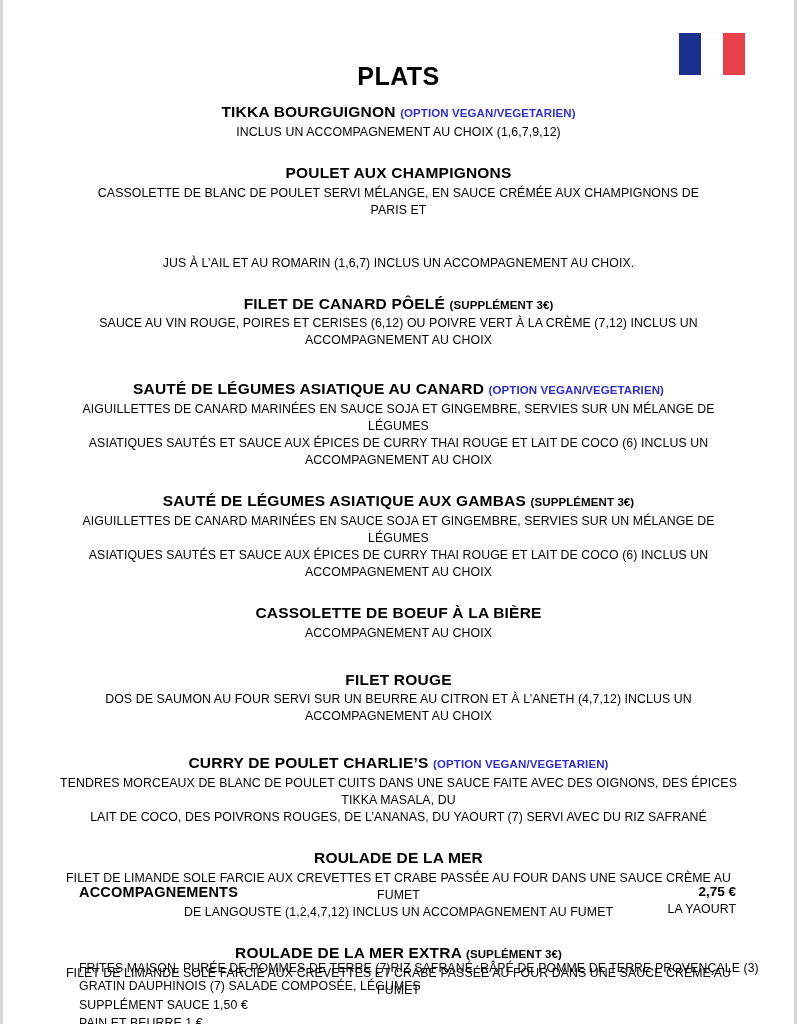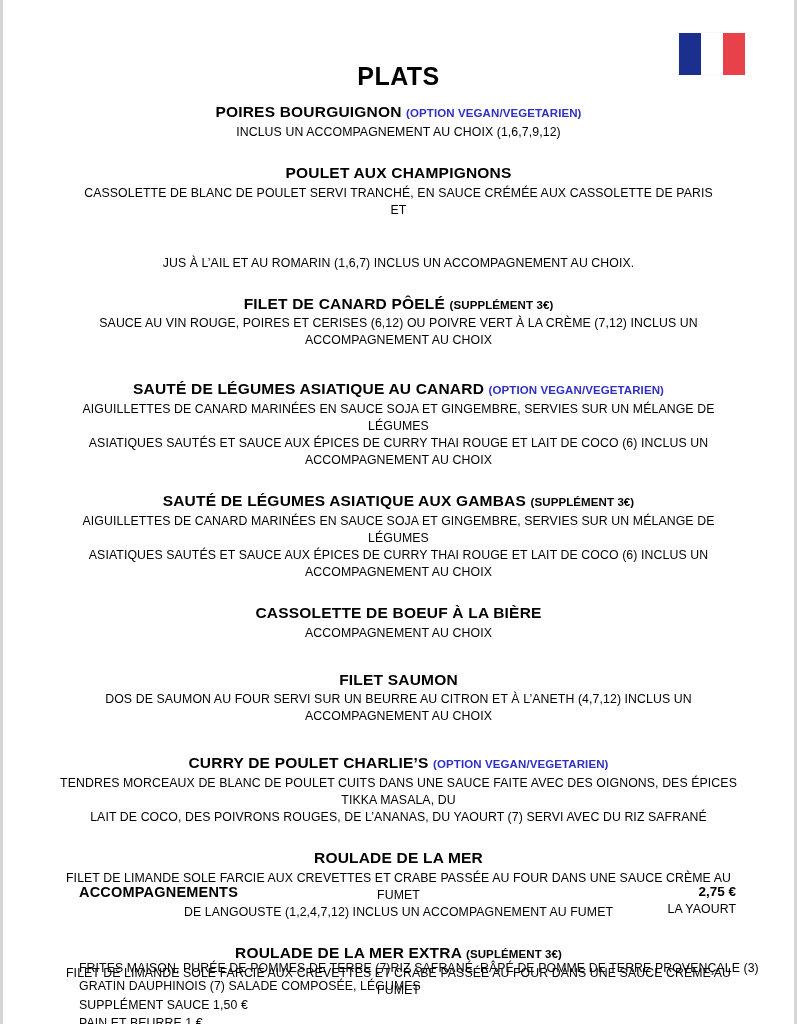--- a/index.html
+++ b/index.html
@@ -152,30 +152,30 @@
     <div class="flag">
       <div class="band" style="background: rgb(27, 47, 143);"></div>
       <div class="band" style="background: rgb(255, 255, 255);"></div>
       <div class="band" style="background: rgb(232, 65, 74);"></div>
     </div>
 
     <div class="title">PLATS</div>
 
     <div class="content">
         <div class="dish">
-          <div class="dish-head"><span class="dish-name">POIRES BOURGUIGNON</span> <span class="tag vegan">(OPTION VEGAN/VEGETARIEN)</span></div>
+          <div class="dish-head"><span class="dish-name">TIKKA BOURGUIGNON</span> <span class="tag vegan">(OPTION VEGAN/VEGETARIEN)</span></div>
           <div class="dish-desc w-narrow">
             <div>INCLUS UN ACCOMPAGNEMENT AU CHOIX (1,6,7,9,12)</div>
           </div>
         </div>
         <div style="height: 22px;"></div>
         <div class="dish">
           <div class="dish-head"><span class="dish-name">POULET AUX CHAMPIGNONS</span></div>
           <div class="dish-desc">
-            <div>CASSOLETTE DE  BLANC DE POULET SERVI TRANCHÉ, EN SAUCE CRÉMÉE AUX CASSOLETTE DE PARIS ET</div>
+            <div>CASSOLETTE DE  BLANC DE POULET SERVI MÉLANGE, EN SAUCE CRÉMÉE AUX CHAMPIGNONS DE PARIS ET</div>
           </div>
         </div>
         <div style="height: 34px;"></div>
         <div class="dish">
           <div class="dish-desc w-narrow">
             <div>JUS À L’AIL ET AU ROMARIN (1,6,7) INCLUS UN ACCOMPAGNEMENT AU CHOIX.</div>
           </div>
         </div>
         <div style="height: 22px;"></div>
         <div class="dish">
@@ -205,21 +205,21 @@
         </div>
         <div style="height: 22px;"></div>
         <div class="dish">
           <div class="dish-head"><span class="dish-name">CASSOLETTE DE BOEUF À LA BIÈRE</span></div>
           <div class="dish-desc w-wide">
             <div>ACCOMPAGNEMENT AU CHOIX</div>
           </div>
         </div>
         <div style="height: 28px;"></div>
         <div class="dish">
-          <div class="dish-head"><span class="dish-name">FILET  SAUMON</span></div>
+          <div class="dish-head"><span class="dish-name">FILET  ROUGE</span></div>
           <div class="dish-desc">
             <div>DOS DE SAUMON AU FOUR SERVI SUR UN BEURRE AU CITRON ET À L’ANETH (4,7,12) INCLUS UN</div>
             <div>ACCOMPAGNEMENT AU CHOIX</div>
           </div>
         </div>
         <div style="height: 28px;"></div>
         <div class="dish">
           <div class="dish-head"><span class="dish-name">CURRY DE POULET CHARLIE’S</span> <span class="tag vegan">(OPTION VEGAN/VEGETARIEN)</span></div>
           <div class="dish-desc w-wide">
             <div>TENDRES MORCEAUX DE BLANC DE POULET CUITS DANS UNE SAUCE FAITE AVEC DES OIGNONS, DES ÉPICES TIKKA MASALA, DU</div>

